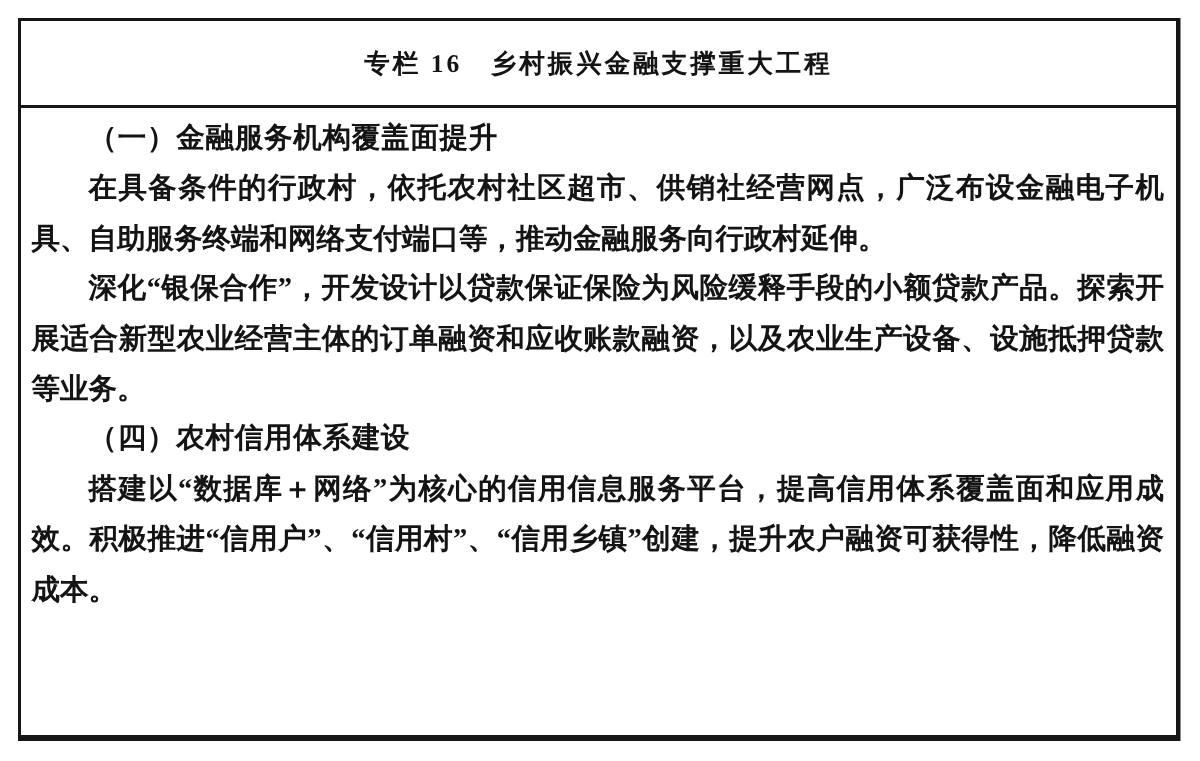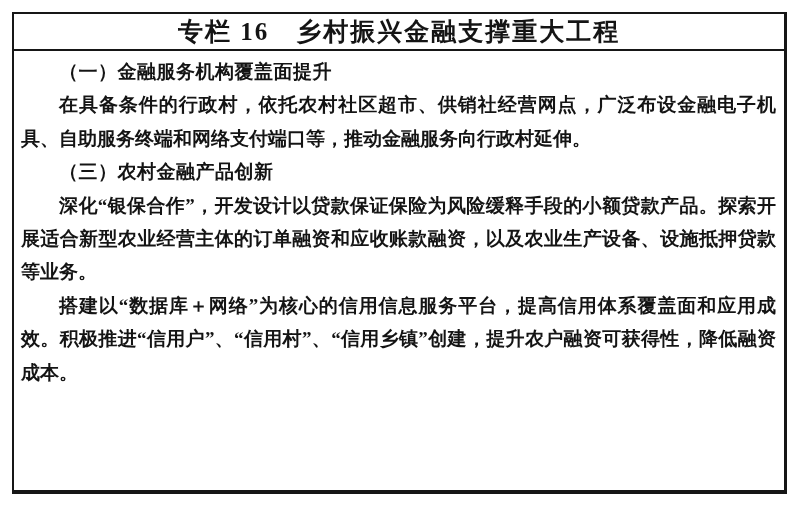--- a/index.html
+++ b/index.html
@@ -22,27 +22,27 @@
     top: 12px;
     width: 775px;
     height: 482px;
     box-sizing: border-box;
     border: 2px solid #161616;
     border-right-width: 3px;
     border-bottom-width: 4px;
     background: #ffffff;
   }
   .panel-title {
-    height: 37px;
+    height: 58px;
     box-sizing: border-box;
     border-bottom: 2px solid #161616;
     display: flex;
     align-items: center;
     justify-content: center;
-    font-size: 25px;
+    font-size: 17px;
     font-weight: bold;
     letter-spacing: 2px;
     white-space: pre;
   }
   .panel-body {
     padding: 4px 8px 0 7px;
     font-size: 19px;
     font-weight: bold;
     line-height: 33.4px;
   }
@@ -64,20 +64,20 @@
   <div class="panel">
 
     <div class="panel-title">专栏 16　乡村振兴金融支撑重大工程</div>
 
     <div class="panel-body">
 
       <p class="section-heading">（一）金融服务机构覆盖面提升</p>
 
       <p class="section-paragraph">在具备条件的行政村，依托农村社区超市、供销社经营网点，广泛布设金融电子机具、自助服务终端和网络支付端口等，推动金融服务向行政村延伸。</p>
 
-      <p class="section-heading">（三）农村金融产品创新</p>
       <p class="section-paragraph">深化“银保合作”，开发设计以贷款保证保险为风险缓释手段的小额贷款产品。探索开展适合新型农业经营主体的订单融资和应收账款融资，以及农业生产设备、设施抵押贷款等业务。</p>
 
+      <p class="section-heading">（四）农村信用体系建设</p>
       <p class="section-paragraph">搭建以“数据库＋网络”为核心的信用信息服务平台，提高信用体系覆盖面和应用成效。积极推进“信用户”、“信用村”、“信用乡镇”创建，提升农户融资可获得性，降低融资成本。</p>
 
     </div>
   </div>
 </div>
 
 </body></html>

